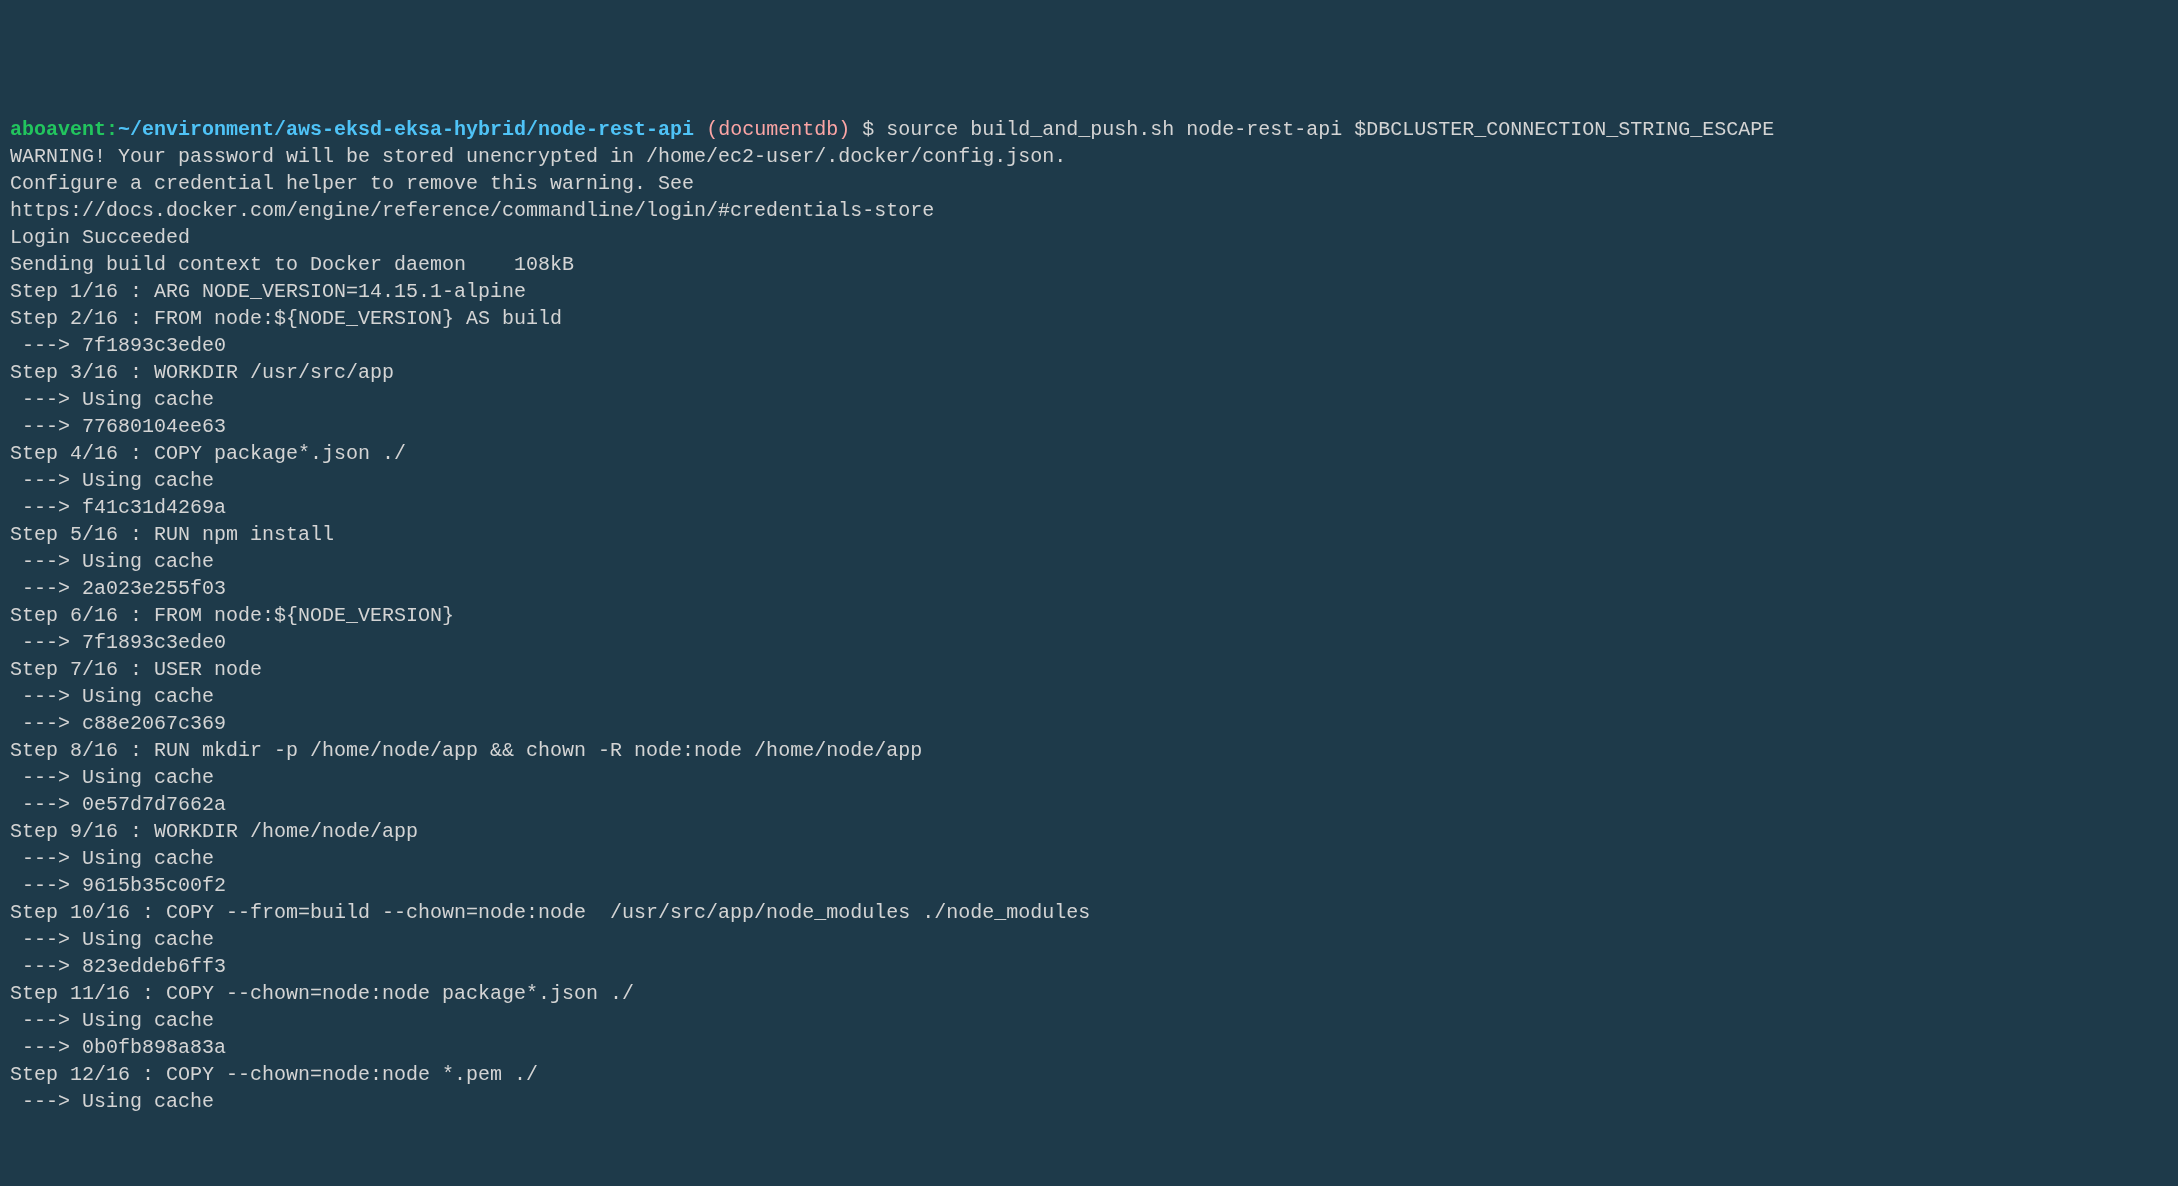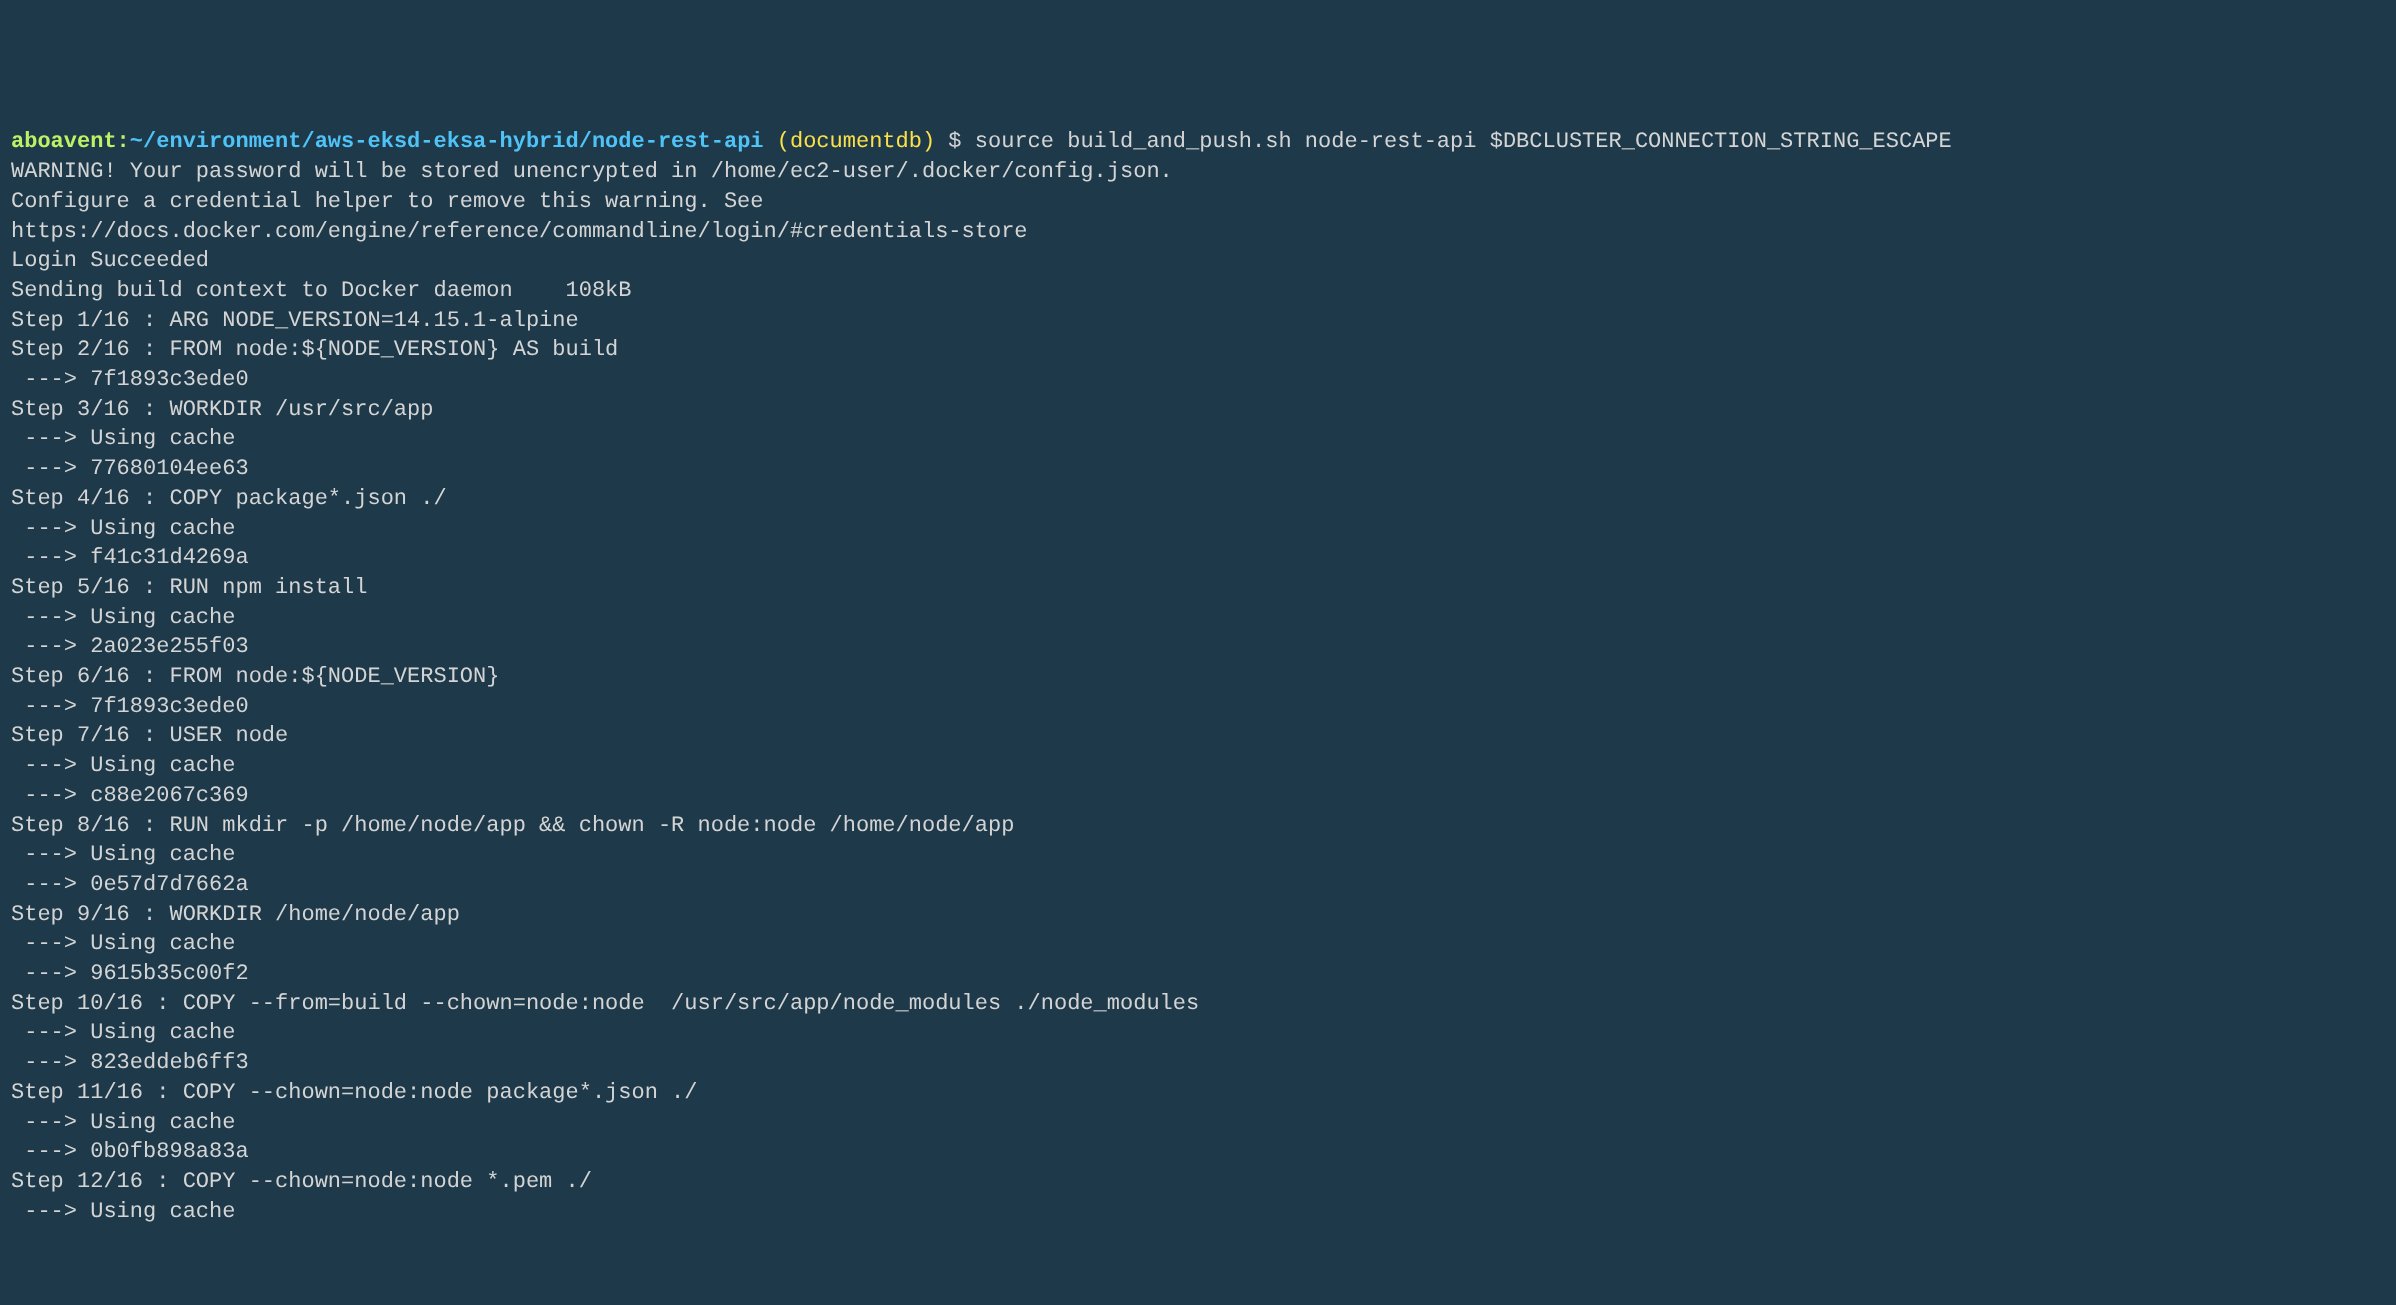--- a/index.html
+++ b/index.html
@@ -13,29 +13,29 @@
       font-family: 'Menlo', 'Monaco', 'Consolas', 'Courier New', monospace;
       font-size: 20px;
       line-height: 1.35;
       padding: 8px 10px;
       white-space: pre;
       overflow-x: auto;
       min-width: 2178px;
       min-height: 1186px;
     }
     .prompt-user {
-      color: #bef264;
+      color: #22c55e;
       font-weight: bold;
     }
     .prompt-path {
       color: #4fc3f7;
       font-weight: bold;
     }
     .prompt-branch {
-      color: #fde047;
+      color: #fca5a5;
     }
     .prompt-command {
       color: #d4d4d4;
     }
     .output-line {
       color: #d4d4d4;
     }
     .terminal-line {
       display: block;
     }

